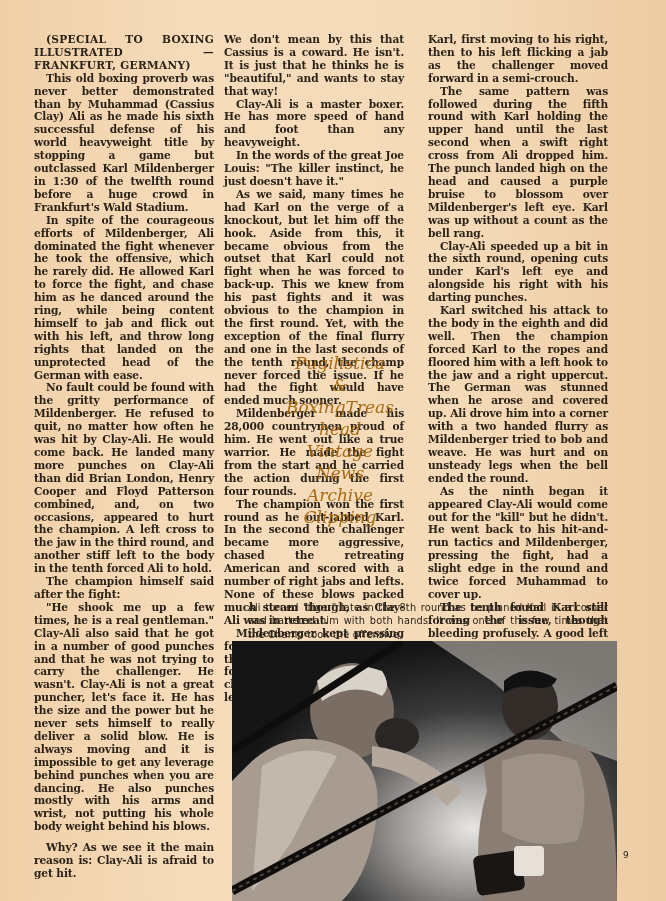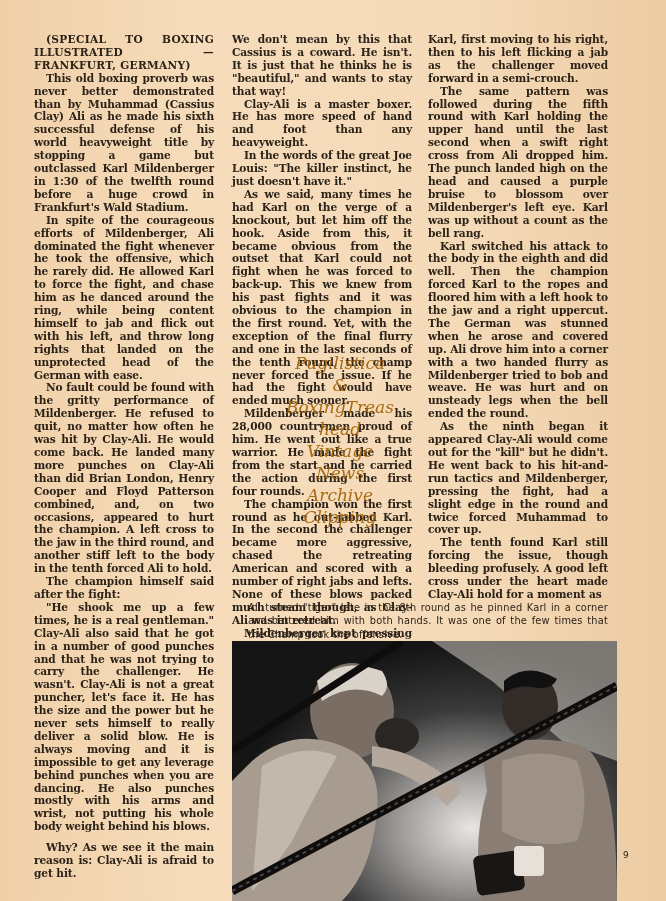--- a/index.html
+++ b/index.html
@@ -12,21 +12,21 @@
   }
   .col {
     position: absolute; top: 33px;
     font-size: 10.6px; line-height: 12.9px;
     text-align: justify;
     letter-spacing: -0.1px;
   }
   .col p { margin: 0; text-indent: 12px; font-weight: bold; }
   .col p.noindent { text-indent: 0; }
   #col1 { left: 34px; width: 180px; }
-  #col2 { left: 232px; width: 180px; }
+  #col2 { left: 224px; width: 180px; }
   #col3 { left: 428px; width: 180px; }
   #col2 { height: 560px; }
   #col3 { height: 560px; }
   .dateline { text-indent: 0; letter-spacing: 0.3px; }
 
   .caption {
     position: absolute; left: 248px; top: 601px; width: 360px;
     font-family: "DejaVu Sans", "Liberation Sans", sans-serif;
     font-size: 9.8px; line-height: 13.4px; color: #2b2218;
     text-align: justify; letter-spacing: 0.2px;
@@ -73,20 +73,21 @@
   <p>In the words of the great Joe Louis: "The killer instinct, he just doesn't have it."</p>
   <p>As we said, many times he had Karl on the verge of a knockout, but let him off the hook. Aside from this, it became obvious from the outset that Karl could not fight when he was forced to back-up. This we knew from his past fights and it was obvious to the champion in the first round. Yet, with the exception of the final flurry and one in the last seconds of the tenth round, the champ never forced the issue. If he had the fight would have ended much sooner.</p>
   <p>Mildenberger made his 28,000 countrymen proud of him. He went out like a true warrior. He made the fight from the start and he carried the action during the first four rounds.</p>
   <p>The champion won the first round as he out-jabbed Karl. In the second the challenger became more aggressive, chased the retreating American and scored with a number of right jabs and lefts. None of these blows packed much steam though, as Clay-Ali was in retreat.</p>
   <p>Mildenberger kept pressing forward and outscoring Ali in the third. The fourth was fought on even terms as the champion refused to take the lead. He circled around</p>
 </div>
 
 <div id="col3" class="col">
   <p class="noindent">Karl, first moving to his right, then to his left flicking a jab as the challenger moved forward in a semi-crouch.</p>
   <p>The same pattern was followed during the fifth round with Karl holding the upper hand until the last second when a swift right cross from Ali dropped him. The punch landed high on the head and caused a purple bruise to blossom over Mildenberger's left eye. Karl was up without a count as the bell rang.</p>
+  <p>Clay-Ali speeded up a bit in the sixth round, opening cuts under Karl's left eye and alongside his right with his darting punches.</p>
   <p>Karl switched his attack to the body in the eighth and did well. Then the champion forced Karl to the ropes and floored him with a left hook to the jaw and a right uppercut. The German was stunned when he arose and covered up. Ali drove him into a corner with a two handed flurry as Mildenberger tried to bob and weave. He was hurt and on unsteady legs when the bell ended the round.</p>
   <p>As the ninth began it appeared Clay-Ali would come out for the "kill" but he didn't. He went back to his hit-and-run tactics and Mildenberger, pressing the fight, had a slight edge in the round and twice forced Muhammad to cover up.</p>
   <p>The tenth found Karl still forcing the issue, though bleeding profusely. A good left cross under the heart made Clay-Ali hold for a moment as</p>
 </div>
 
 <div class="watermark">
   <div>Pugilistica</div>
   <div>&amp;</div>
   <div>BoxingTreas</div>
   <div>head</div>

